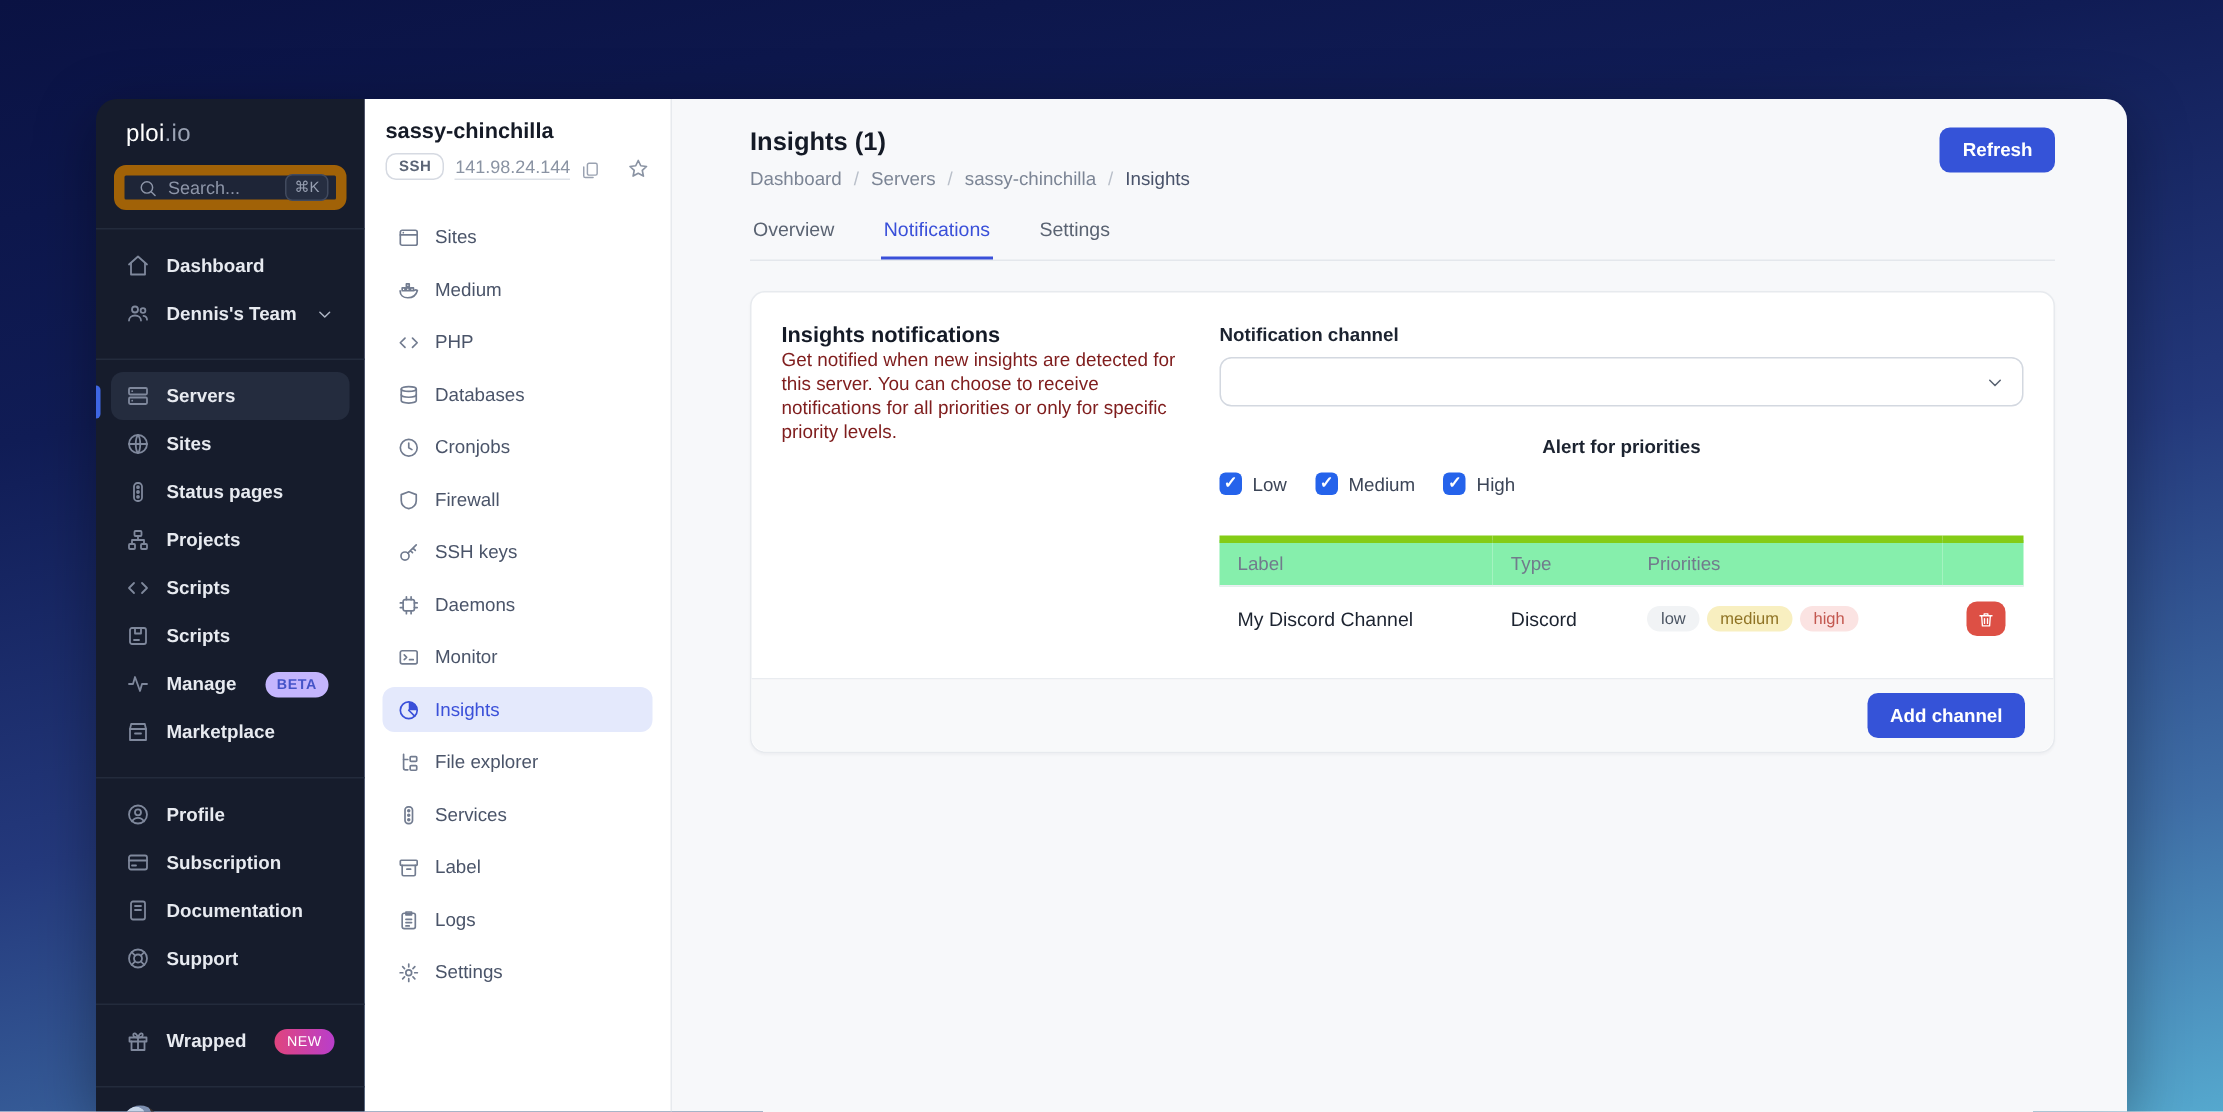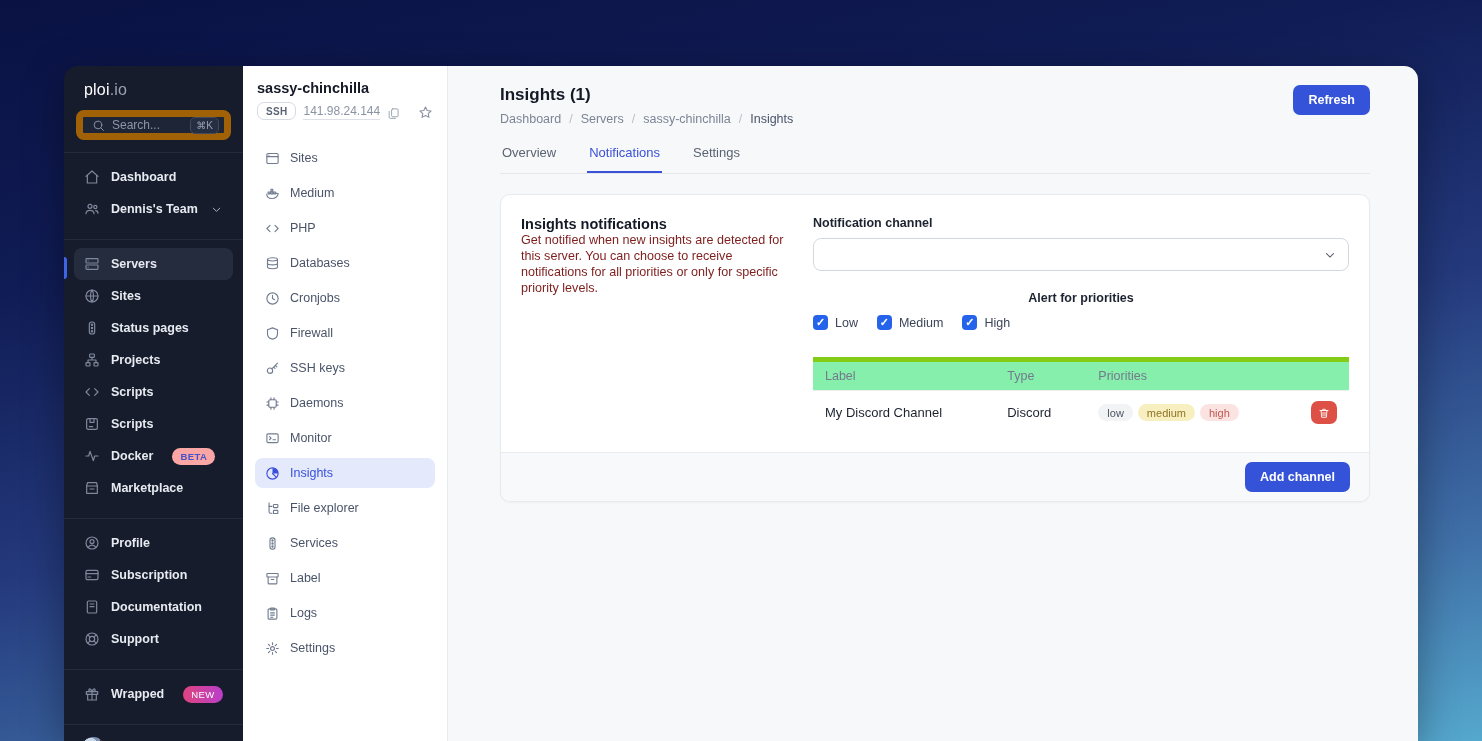--- a/index.html
+++ b/index.html
@@ -20,21 +20,21 @@
   .logo b { color:#ffffff; font-weight:400; }
   .logo span.tld { color:#9aa2b3; font-weight:400; }
   .search { margin:11px 12px 12px; height:30px; border:7px solid #a16207; background:#1e2537; border-radius:8px; display:flex; align-items:center; gap:7px; padding:0 5px 0 9px; color:#8d95a8; font-size:12px; cursor:text; }
   .search .icn { width:13px; height:13px; display:flex; }
   .kbd { margin-left:auto; border:1px solid #414a5e; background:#262e41; border-radius:5px; font-size:10px; padding:2px 5px; color:#98a0b2; }
   .nav-group { padding:8px 10px 14px; border-top:1px solid #232b3c; }
   .nav-item { height:32px; display:flex; align-items:center; gap:11px; padding:0 10px; border-radius:8px; font-size:12.5px; font-weight:600; color:#e7eaf0; cursor:pointer; white-space:nowrap; }
   .nav-item .icn { width:16px; height:16px; color:#7f889c; flex-shrink:0; display:flex; }
   .nav-item.active { background:#242c3e; }
   .nav-item .chev { margin-left:auto; width:13px; height:13px; color:#aeb5c4; display:flex; }
-  .badge-beta { margin-left:8px; background:#fca5a5; color:#4453c8; font-size:9.5px; font-weight:700; border-radius:999px; padding:3px 8px; letter-spacing:.4px; }
+  .badge-beta { margin-left:8px; background:#c4b5fd; color:#4453c8; font-size:9.5px; font-weight:700; border-radius:999px; padding:3px 8px; letter-spacing:.4px; }
   .badge-new { margin-left:8px; background:linear-gradient(90deg,#e0447e,#b93ecb); color:#fff; font-size:9.5px; font-weight:400; border-radius:999px; padding:3px 8px; letter-spacing:.4px; }
   .dsb-bottom { margin-top:auto; }
   .indicator { position:absolute; left:0; top:191px; width:3px; height:22px; border-radius:0 3px 3px 0; background:#3e66e4; }
   .avatar { width:25px; height:25px; border-radius:50%; flex-shrink:0; margin-left:-3px;
             background:radial-gradient(circle at 38% 30%,#c7d5e8 0 28%,#7d8fb0 29% 45%,#3a3230 46% 70%,#191514 71% 100%); }
   .nav-item.user { gap:9px; }
 
   
   .ssb { width:205px; background:#ffffff; border-right:1px solid #e7eaee; padding:14px 12px; flex-shrink:0; }
   .srv-name { font-size:14.5px; font-weight:700; color:#151a26; padding:0 2px; }
@@ -199,21 +199,21 @@
               </svg>
             </span>
             <span>Scripts</span>
           </div>
           <div class="nav-item">
             <span class="icn ">
               <svg viewBox="0 0 24 24" fill="none" stroke="currentColor" stroke-width="1.8" stroke-linecap="round" stroke-linejoin="round">
                 <path d="M3 12h4l2-7 5 14 2-7h5"></path>
               </svg>
             </span>
-            <span>Docker</span>
+            <span>Manage</span>
             <span class="badge-beta">BETA</span>
           </div>
           <div class="nav-item">
             <span class="icn ">
               <svg viewBox="0 0 24 24" fill="none" stroke="currentColor" stroke-width="1.8" stroke-linecap="round" stroke-linejoin="round">
                 <path d="M4 9l1.2-5h13.6L20 9"></path>
                 <path d="M4 9h16v11H4z"></path>
                 <path d="M9 13.5h6"></path>
               </svg>
             </span>

